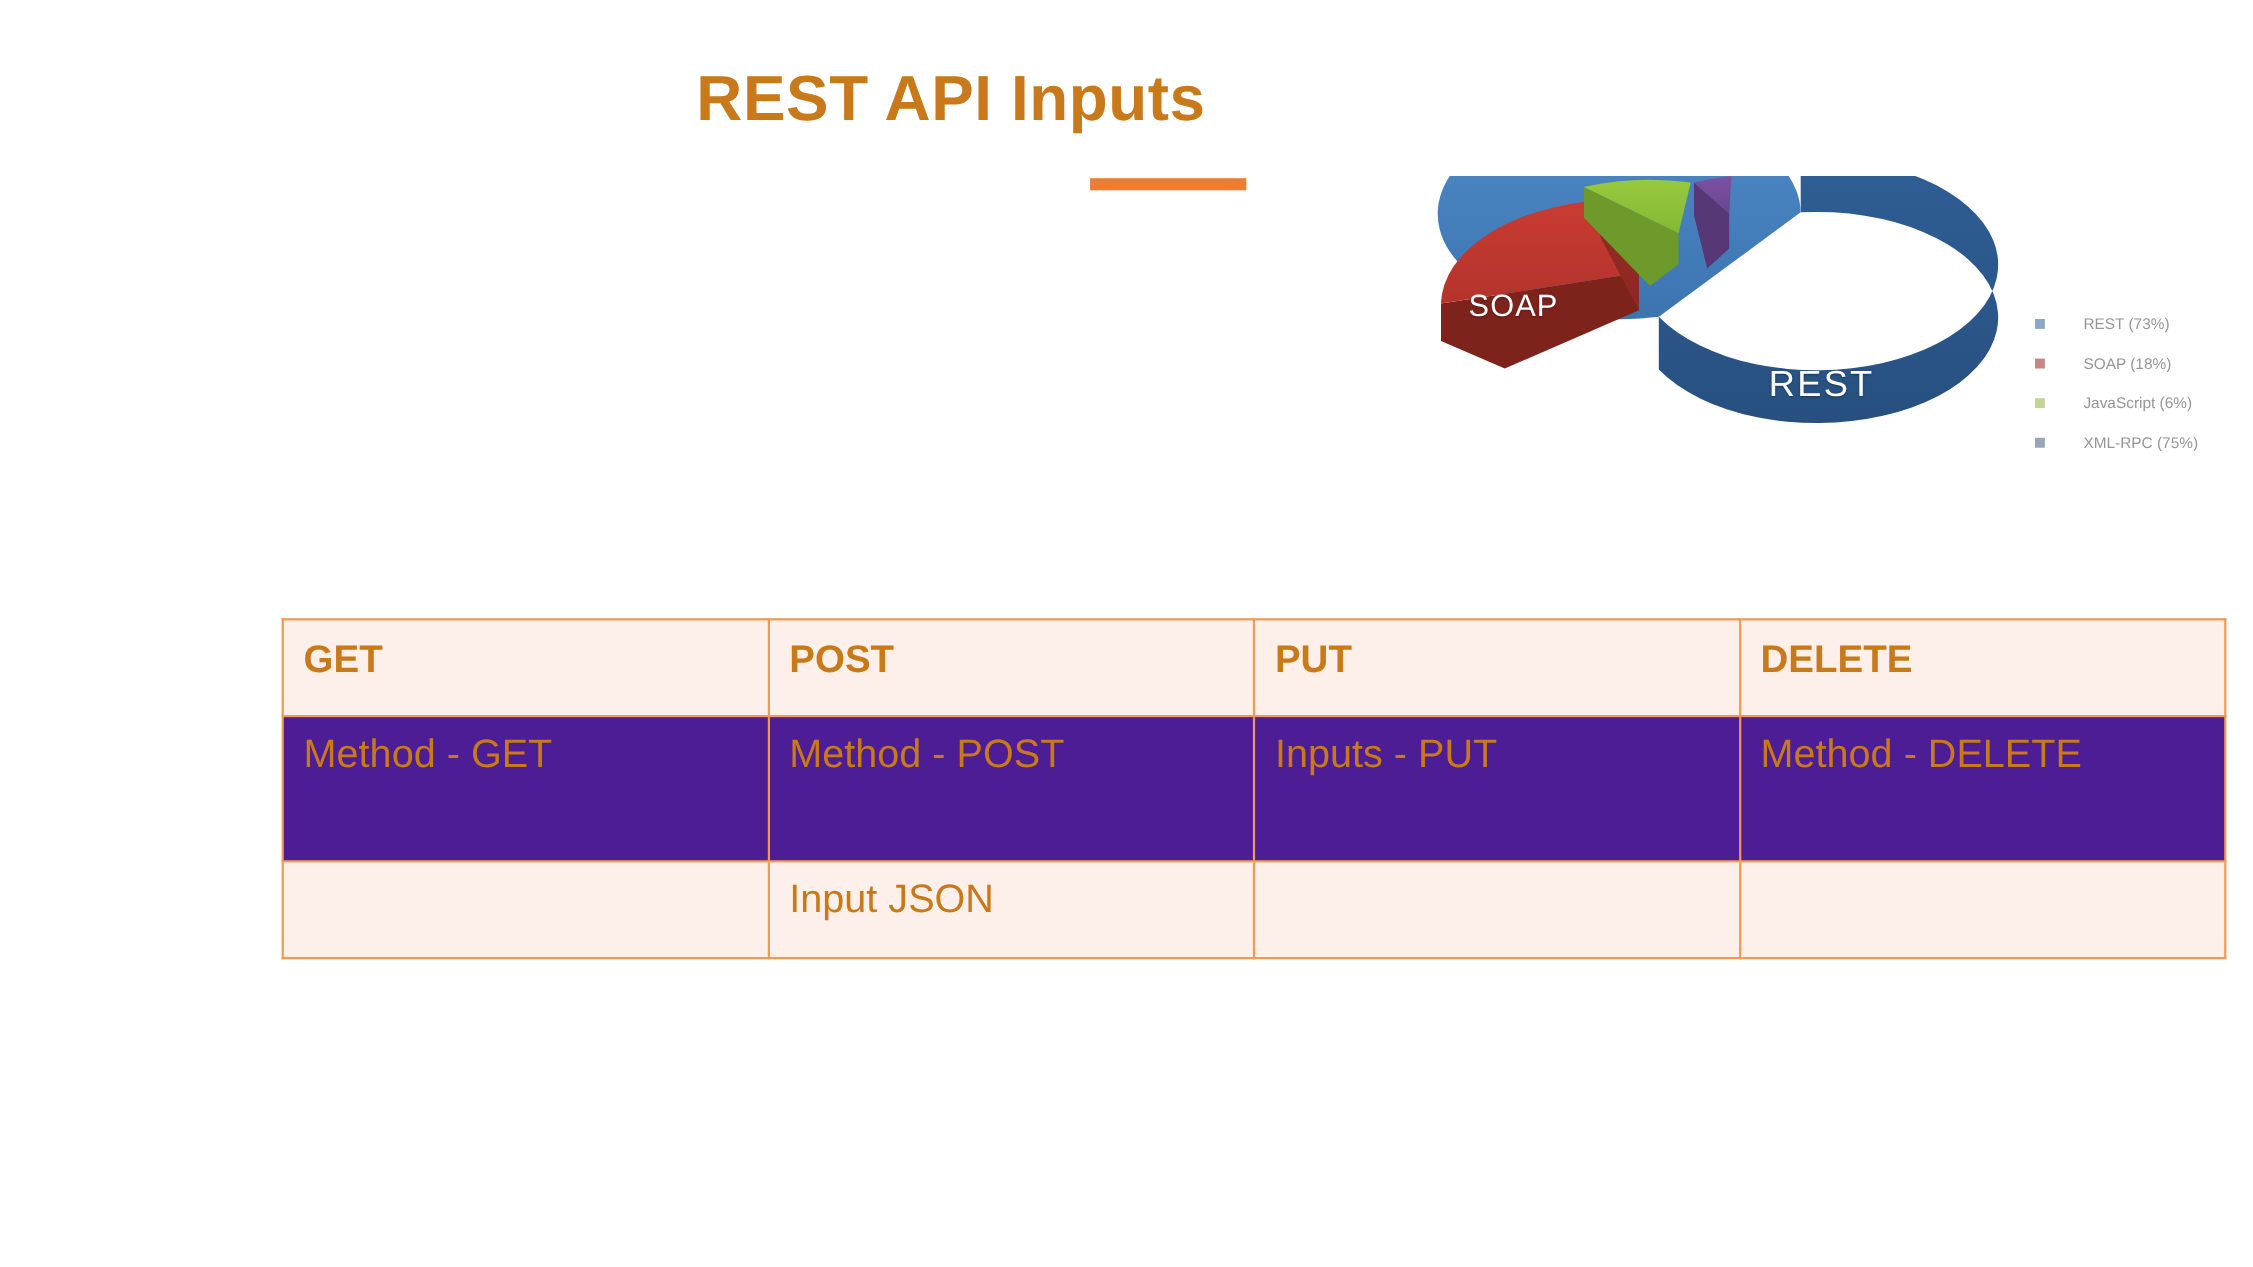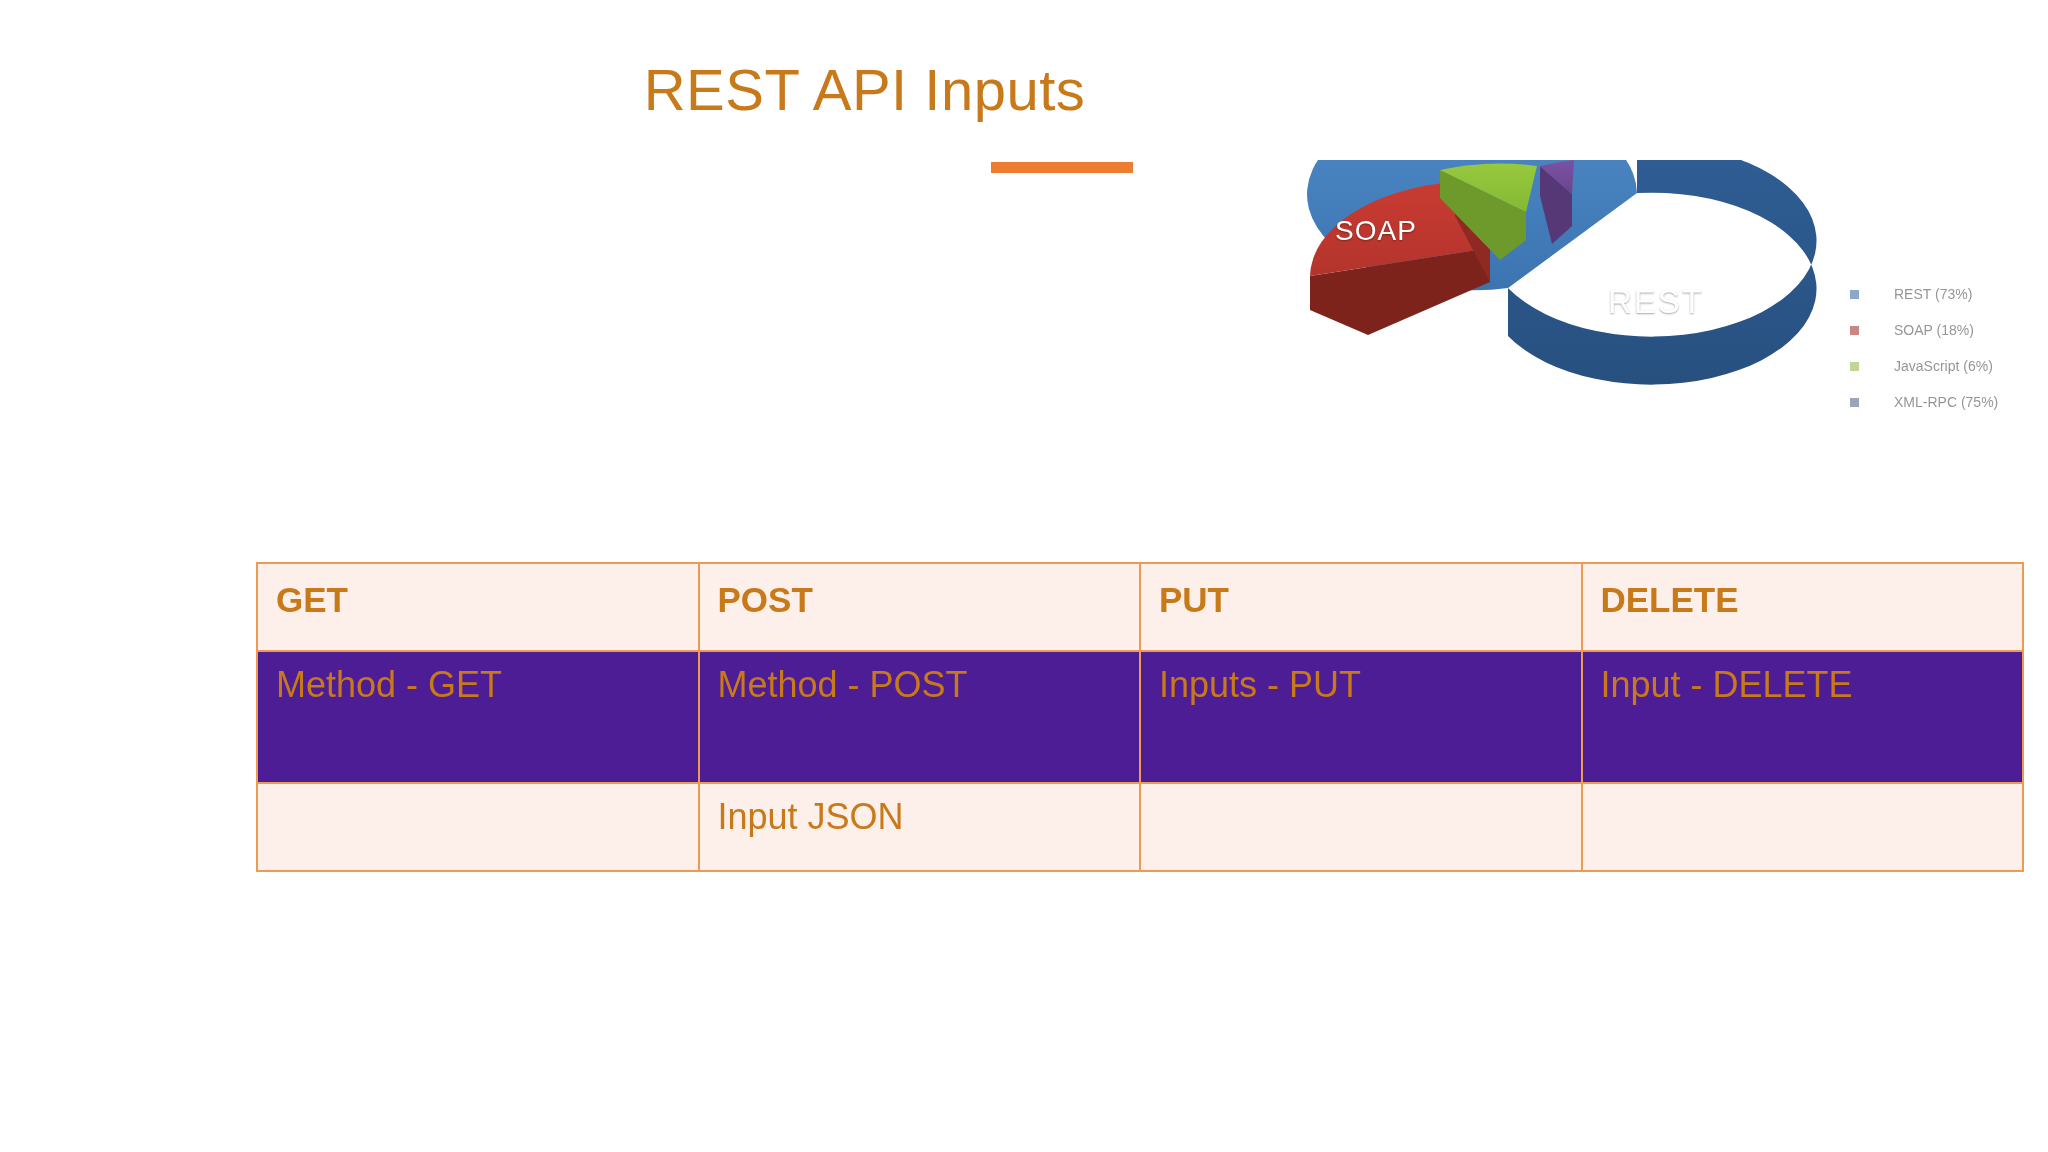--- a/index.html
+++ b/index.html
@@ -18,21 +18,21 @@
   }
 
   
   #slide-title {
     position: absolute;
     top: 58px;
     left: 0;
     width: 1729px;
     text-align: center;
     font-size: 58px;
-    font-weight: normal;
+    font-weight: bold;
     color: #C8791A;
     letter-spacing: 0.5px;
     line-height: 1.1;
   }
   #title-accent-bar {
     position: absolute;
     top: 162px;
     left: 991px;
     width: 142px;
     height: 11px;
@@ -54,20 +54,21 @@
     width: 560px;
     height: 310px;
   }
   .pie-label {
     position: absolute;
     color: #ffffff;
     font-family: "Liberation Sans", sans-serif;
     font-weight: normal;
     text-shadow: 0 1px 2px rgba(0,0,0,0.35);
     pointer-events: none;
+    margin-top: 47px;
   }
   #pie-label-rest {
     left: 318px;
     top: 123px;
     font-size: 33px;
     letter-spacing: 2px;
   }
   #pie-label-soap {
     left: 45px;
     top: 55px;
@@ -237,21 +238,21 @@
       <th>POST</th>
       <th>PUT</th>
       <th>DELETE</th>
     </tr>
   </thead>
   <tbody>
     <tr class="row-shaded row-method">
       <td>Method - GET</td>
       <td>Method - POST</td>
       <td>Inputs - PUT</td>
-      <td>Input - DELETE</td>
+      <td>Method - DELETE</td>
     </tr>
     <tr class="row-plain row-json">
       <td class="cell-empty"></td>
       <td>Input JSON</td>
       <td class="cell-empty"></td>
       <td class="cell-empty"></td>
     </tr>
   </tbody>
 </table>
 

